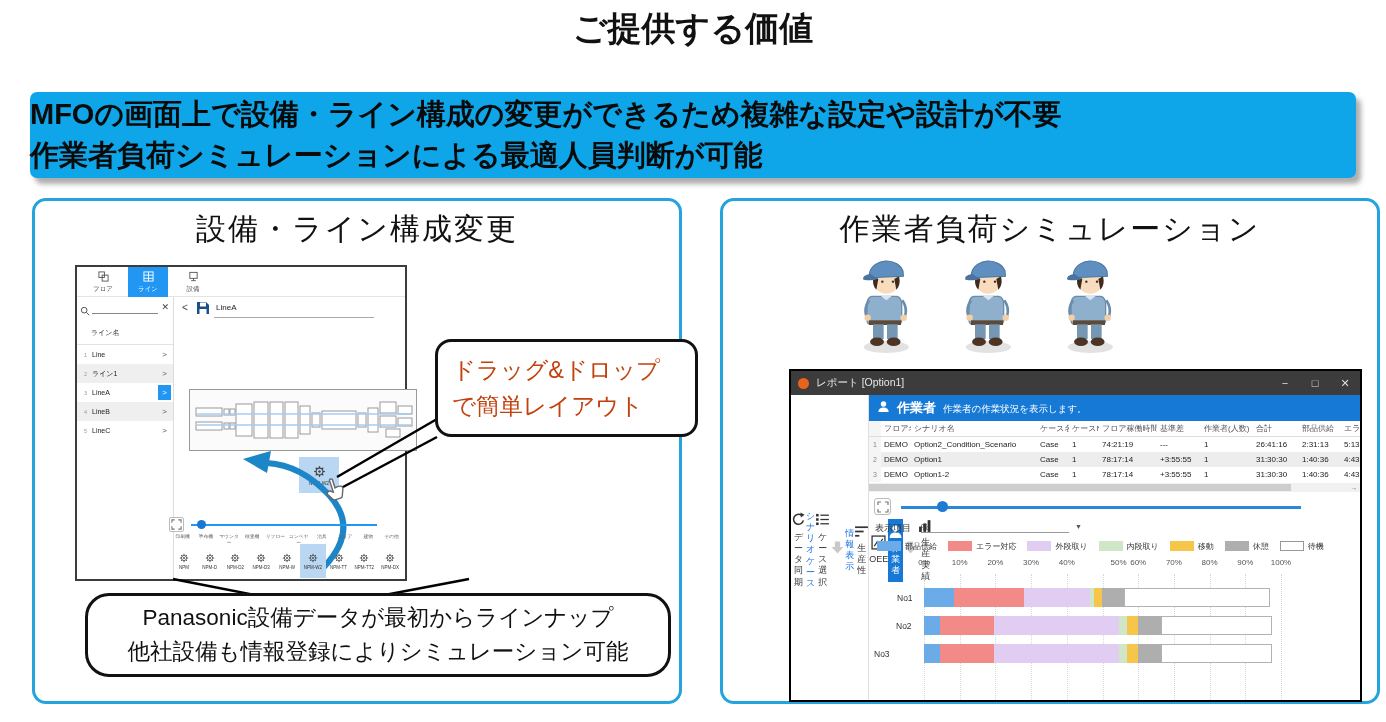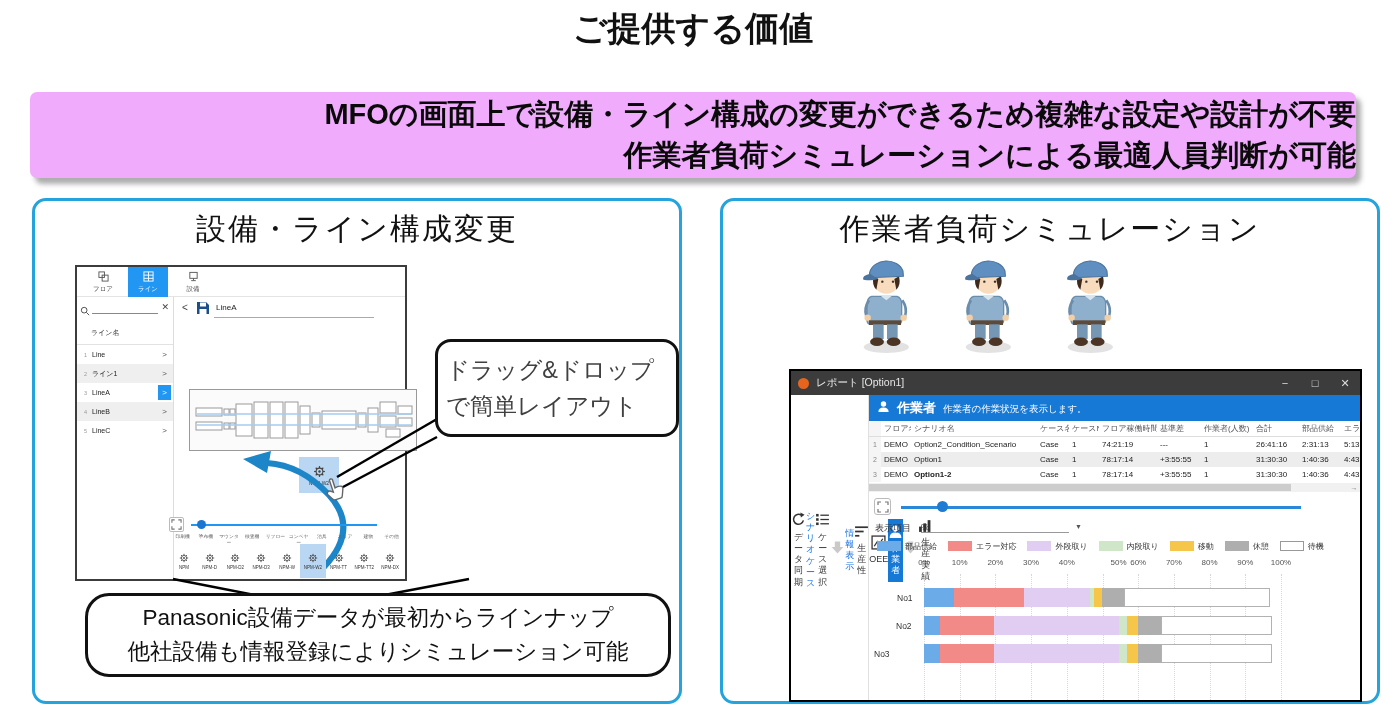--- a/index.html
+++ b/index.html
@@ -1,23 +1,23 @@
 <!DOCTYPE html>
 <html><head>
 <meta charset="utf-8">
 <style>
   html,body{margin:0;padding:0;background:#fff;}
   *{box-sizing:border-box;}
   .slide{position:relative;width:1386px;height:722px;background:#fff;overflow:hidden;
          font-family:"Liberation Sans","DejaVu Sans",sans-serif;color:#111;}
   .slide-title{position:absolute;top:6px;left:0;right:0;text-align:center;
                font-size:34px;font-weight:bold;}
-  .banner{position:absolute;left:30px;top:92px;width:1326px;height:86px;background:#f0abfc;
+  .banner{position:absolute;left:30px;top:92px;width:1326px;height:86px;background:#0ea5e9;
           border-radius:7px;box-shadow:5px 6px 5px rgba(105,105,105,.55);
-          display:flex;flex-direction:column;justify-content:center;align-items:flex-end;
+          display:flex;flex-direction:column;justify-content:center;align-items:flex-start;
           font-size:29px;font-weight:bold;line-height:1.4;color:#0a0a0a;}
   .panel{position:absolute;top:198px;height:506px;background:#fff;
          border:3px solid #25a3dc;border-radius:14px;}
   .panel.left{left:32px;width:650px;}
   .panel.right{left:720px;width:660px;}
   .panel-title{position:absolute;top:8px;left:0;right:0;text-align:center;
                font-size:30px;letter-spacing:2px;color:#111;}
 
   
   .app{position:absolute;left:40px;top:64px;width:332px;height:316px;border:2px solid #3c3c3c;
@@ -58,22 +58,22 @@
   .app-slider-dot{position:absolute;left:120px;top:253px;width:9px;height:9px;border-radius:50%;
                   background:#1976d2;}
   .cat-row{position:absolute;left:94px;top:266px;right:2px;display:flex;}
   .cat{width:24px;text-align:center;font-size:4.8px;color:#666;}
   .equip-row{position:absolute;left:94px;top:277px;right:2px;bottom:1px;display:flex;}
   .equip{width:26px;display:flex;flex-direction:column;align-items:center;justify-content:center;
          gap:1px;font-size:4.5px;color:#333;}
   .equip.sel{background:#b9d6f2;}
   .pointer-lines{position:absolute;left:0;top:0;z-index:2;pointer-events:none;}
   .callout{position:absolute;background:#fff;border:3px solid #111;z-index:3;}
-  .callout.drag{left:400px;top:138px;width:244px;height:98px;border-radius:16px;
-                padding:10px 0 0 8px;font-size:23.5px;line-height:1.55;color:#404040;}
+  .callout.drag{left:400px;top:138px;width:263px;height:98px;border-radius:16px;
+                padding:10px 0 0 14px;font-size:23.5px;line-height:1.55;color:#c2410c;}
   .callout.lineup{left:50px;top:392px;width:586px;height:84px;border-radius:24px;
                   display:flex;flex-direction:column;justify-content:center;align-items:center;
                   font-size:22.5px;line-height:1.5;color:#111;}
 
   
   .workers{position:absolute;left:118px;top:50px;display:flex;gap:14px;}
   .report{position:absolute;left:66px;top:168px;width:573px;height:333px;border:2px solid #000;
           background:#fff;}
   .titlebar{height:24px;background:#3c3c3c;display:flex;align-items:center;}
   .app-dot{width:11px;height:11px;border-radius:50%;background:#e8641c;margin-left:7px;}
@@ -697,21 +697,21 @@
                 <span class="td" style="width: 58px;">78:17:14</span>
                 <span class="td" style="width: 44px;">+3:55:55</span>
                 <span class="td" style="width: 52px;">1</span>
                 <span class="td" style="width: 46px;">31:30:30</span>
                 <span class="td" style="width: 42px;">1:40:36</span>
                 <span class="td" style="width: 40px;">4:43:46</span>
               </div>
               <div class="tr">
                 <span class="td num">3</span>
                 <span class="td" style="width: 30px;">DEMO</span>
-                <span class="td" style="width: 126px; font-weight: bold;">Option1-2</span>
+                <span class="td" style="width: 126px;">Option1-2</span>
                 <span class="td" style="width: 32px;">Case</span>
                 <span class="td" style="width: 30px;">1</span>
                 <span class="td" style="width: 58px;">78:17:14</span>
                 <span class="td" style="width: 44px;">+3:55:55</span>
                 <span class="td" style="width: 52px;">1</span>
                 <span class="td" style="width: 46px;">31:30:30</span>
                 <span class="td" style="width: 42px;">1:40:36</span>
                 <span class="td" style="width: 40px;">4:43:46</span>
               </div>
             </div>

